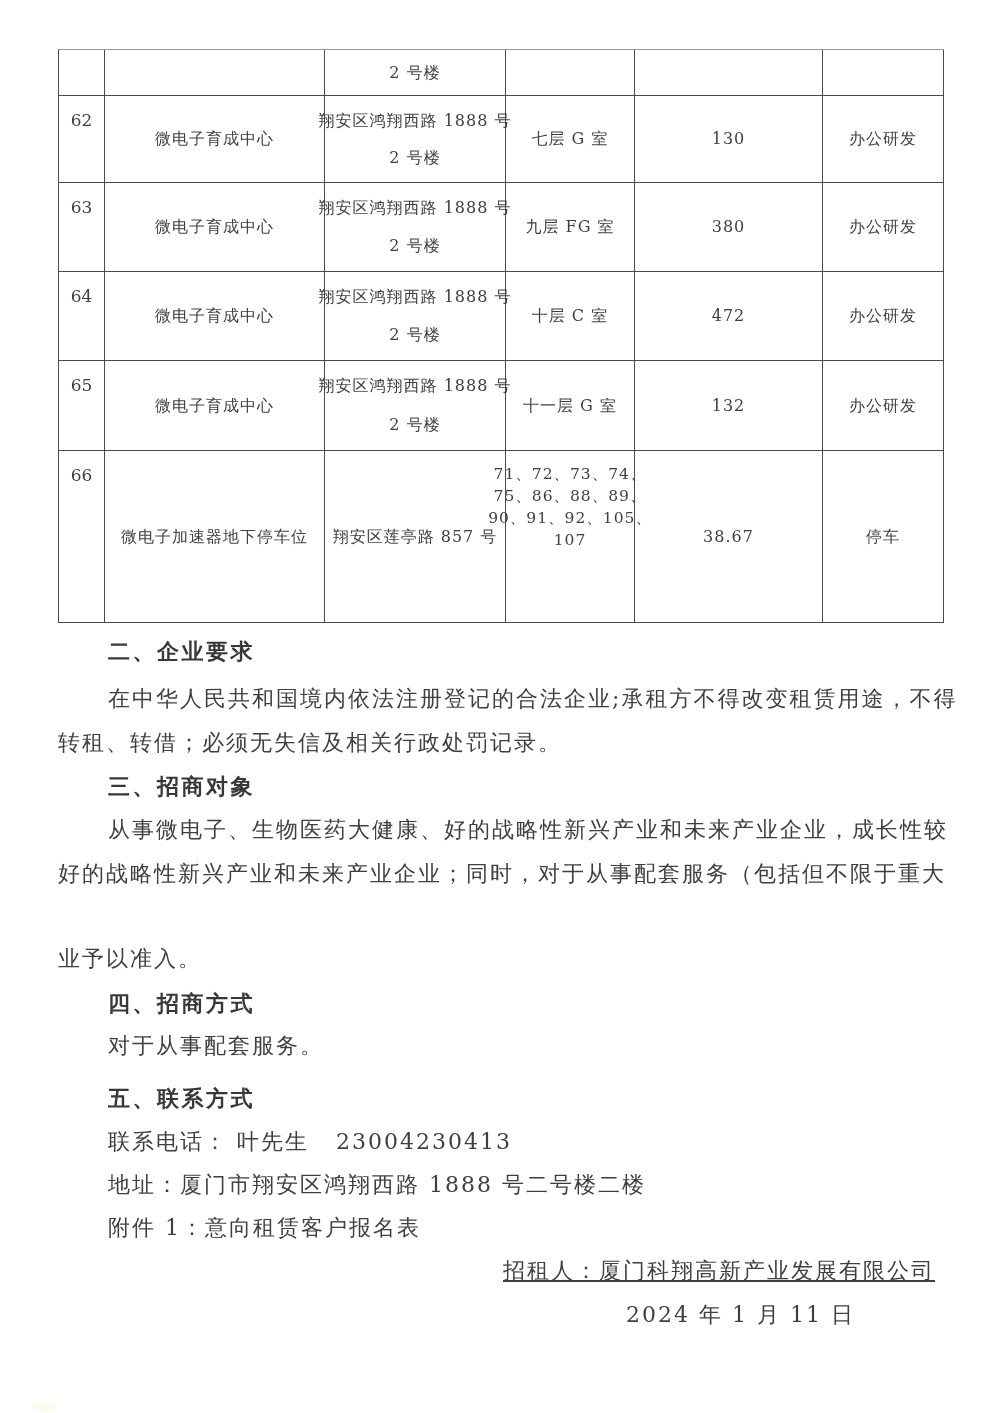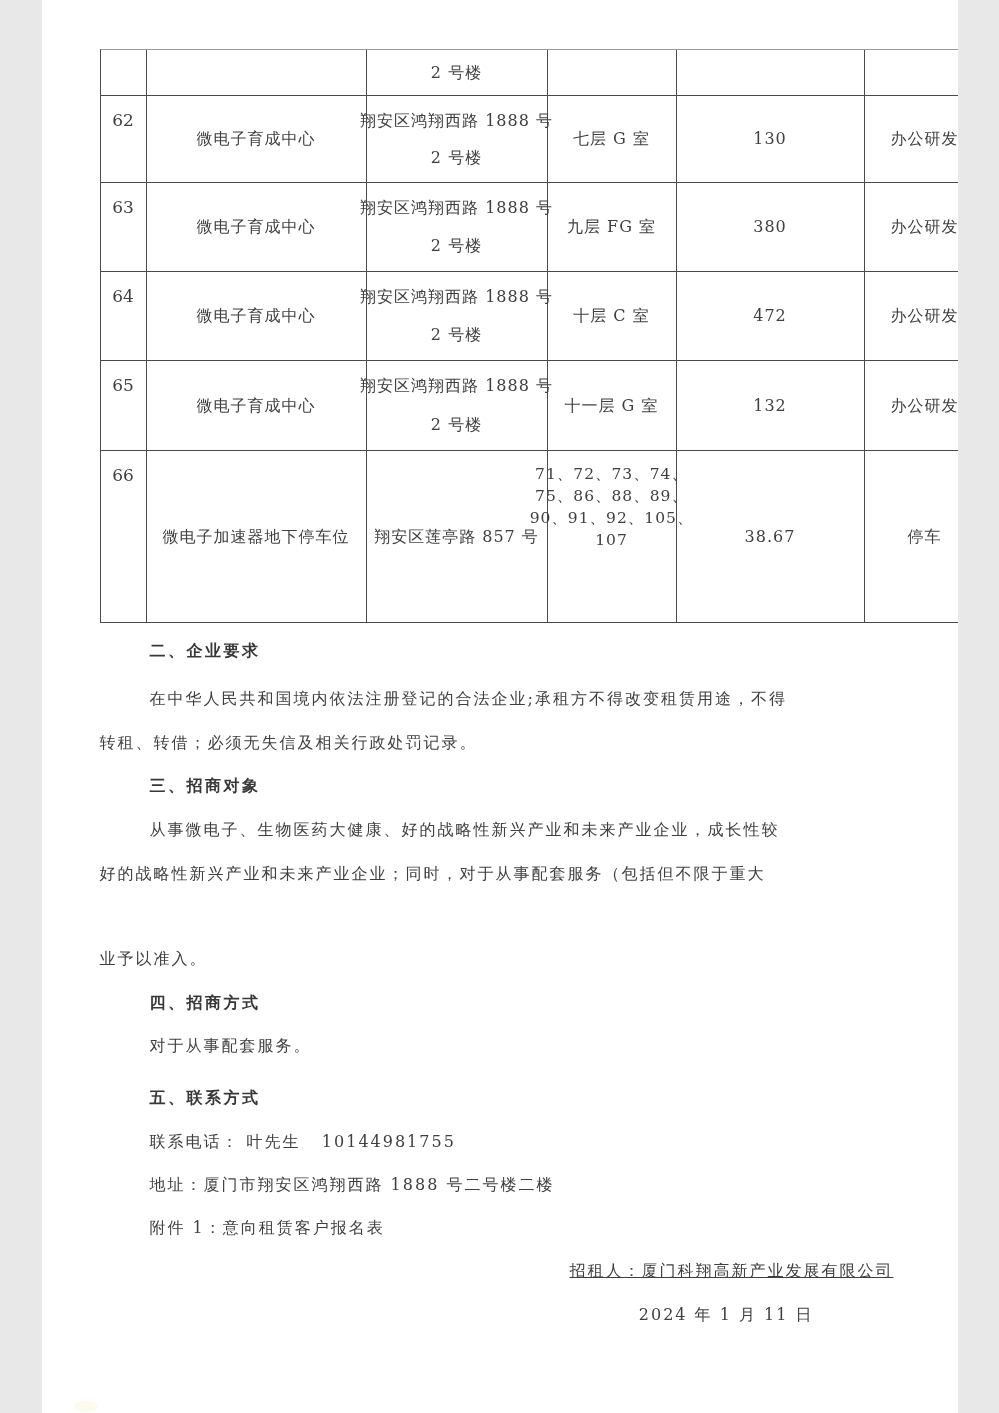--- a/index.html
+++ b/index.html
@@ -1,18 +1,18 @@
 <!DOCTYPE html>
 <html><head>
 <meta charset="utf-8">
 <style>
   html,body { margin:0; padding:0; background:#e8e8e8; }
   .page {
     position:relative;
-    width:916px; height:1413px;
+    width:999px; height:1413px;
     margin:0 auto;
     background:#ffffff;
     font-family:"DejaVu Serif","Liberation Serif",serif;
     color:#3f3f3f;
     overflow:hidden;
   }
 
   
   .tbl {
     position:absolute; left:58px; top:49px;
@@ -33,21 +33,21 @@
     line-height:22px;
   }
   .c-num { align-items:flex-start; padding-top:13px; font-size:17px; letter-spacing:0; }
   .c-addr { flex-direction:column; justify-content:space-around; padding:6px 2px; }
   .c-room66 { flex-direction:column; justify-content:flex-start; padding:12px 0; font-size:15.5px; }
 
   
   .line {
     position:absolute;
     white-space:pre;
-    font-size:16px;
+    font-size:22px;
     letter-spacing:2px;
     line-height:28px;
     color:#3f3f3f;
   }
   .heading { font-weight:700; letter-spacing:2.5px; color:#383838; }
   .r-align { text-align:right; }
 
   .corner-dot {
     position:absolute; left:32px; top:1401px;
     width:24px; height:11px; border-radius:50%;
@@ -127,21 +127,21 @@
 
   <div class="line heading" style="left:108px; top:772px;">三、招商对象</div>
   <div class="line" style="left:108px; top:816px;">从事微电子、生物医药大健康、好的战略性新兴产业和未来产业企业，成长性较</div>
   <div class="line" style="left:58px; top:860px;">好的战略性新兴产业和未来产业企业；同时，对于从事配套服务（包括但不限于重大</div>
   <div class="line" style="left:58px; top:945px;">业予以准入。</div>
 
   <div class="line heading" style="left:108px; top:989px;">四、招商方式</div>
   <div class="line" style="left:108px; top:1032px;">对于从事配套服务。</div>
 
   <div class="line heading" style="left:108px; top:1084px;">五、联系方式</div>
-  <div class="line" style="left:108px; top:1128px;">联系电话： 叶先生   10144981755</div>
+  <div class="line" style="left:108px; top:1128px;">联系电话： 叶先生   23004230413</div>
   <div class="line" style="left:108px; top:1171px;">地址：厦门市翔安区鸿翔西路 1888 号二号楼二楼</div>
   <div class="line" style="left:108px; top:1214px;">附件 1：意向租赁客户报名表</div>
 
   <div class="line r-align" style="right:64px; top:1257px;text-decoration:underline;">招租人：厦门科翔高新产业发展有限公司</div>
   <div class="line r-align" style="right:144px; top:1301px;">2024 年 1 月 11 日</div>
 
   <div class="corner-dot"></div>
 </div>
 
 </body></html>

